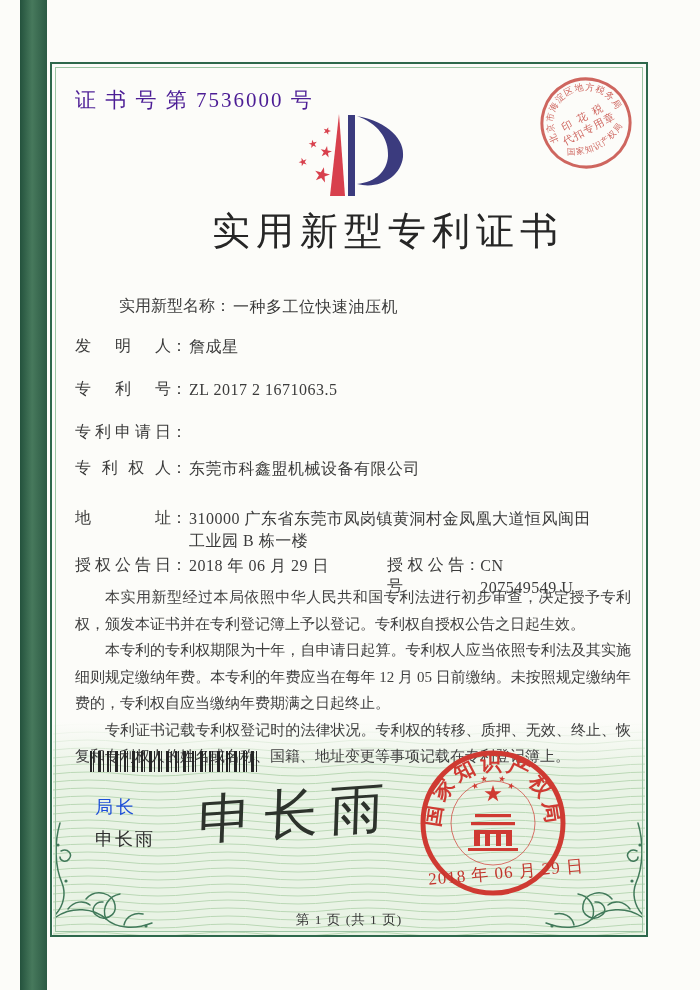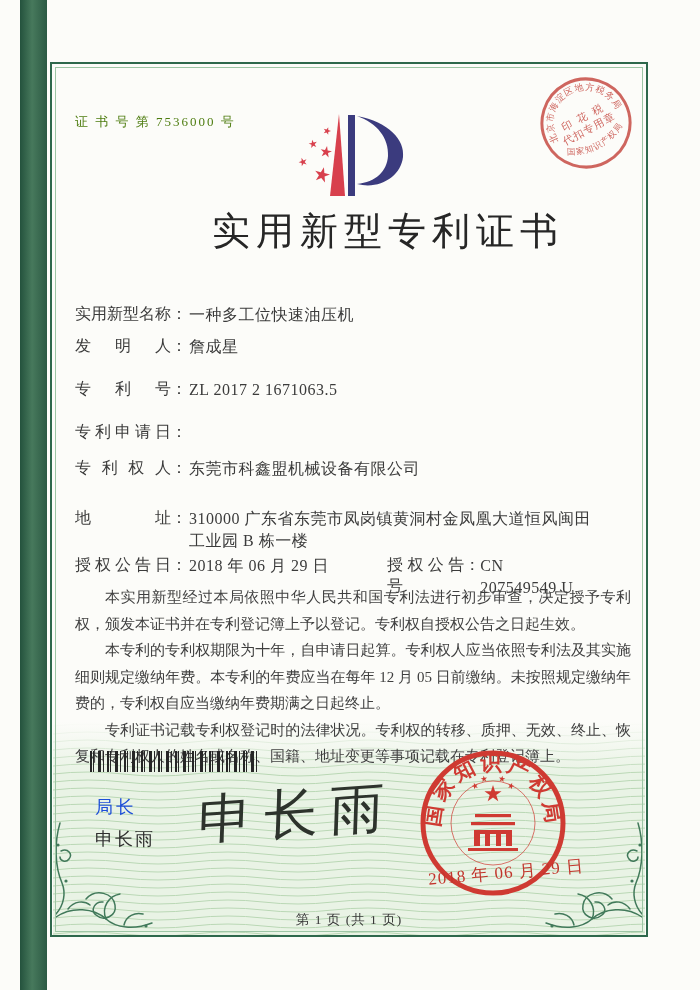--- a/index.html
+++ b/index.html
@@ -20,31 +20,31 @@
     border:1px solid #9dc6a5; }
   
   .band { position:absolute; left:53px; top:722px; width:592px; height:213px; background:#e9f3e5; }
   .band svg { display:block; width:100%; height:100%; }
   .band-fade { position:absolute; left:53px; top:722px; width:592px; height:52px;
     background:linear-gradient(#fcfcf9 0%, rgba(252,252,249,0) 100%); }
   .flourish { position:absolute; width:118px; height:115px; }
   .flourish.left  { left:52px;  top:821px; }
   .flourish.right { left:528px; top:821px; transform:scaleX(-1); }
 
-  .cert-no { position:absolute; left:75px; top:113px; font-size:13px; letter-spacing:2px; color:#4d7c0f; }
+  .cert-no { position:absolute; left:75px; top:86px; font-size:21px; letter-spacing:2px; color:#4c1d95; }
   .logo { position:absolute; left:293px; top:110px; width:115px; height:90px; }
   .title { position:absolute; left:50px; top:206px; width:676px; text-align:center;
     font-size:38px; letter-spacing:6px; color:#262626; font-weight:500; }
 
   .fields { position:absolute; left:75px; top:292px; width:560px; font-size:16px; color:#3b3b3b; }
   .frow { position:absolute; left:0; display:flex; align-items:flex-start; }
   .flabel { display:inline-block; width:96px; text-align:justify; text-align-last:justify; }
   .fcolon { display:inline-block; width:18px; }
   .fvalue { display:inline-block; max-width:440px; white-space:pre-line; letter-spacing:0.5px; line-height:22px; }
-  .frow.r0 { top:12px; }   .frow.r1 { top:44px; }  .frow.r2 { top:87px; }
+  .frow.r0 { top:4px;margin-left:44px; }   .frow.r1 { top:44px; }  .frow.r2 { top:87px; }
   .frow.r3 { top:130px; } .frow.r4 { top:166px;justify-content:space-between; } .frow.r5 { top:216px; }
   .frow.r6 { top:263px; }
   .auth-no { position:absolute; left:312px; top:0; display:flex; }
 
   .bodytext { position:absolute; left:75px; top:584px; width:556px;
     font-size:15px; line-height:26.5px; color:#3f3f3f; text-align:justify; }
   .bodytext p { text-indent:2em; }
 
   .barcode { position:absolute; left:90px; top:751px; width:170px; height:21px;
     background:

